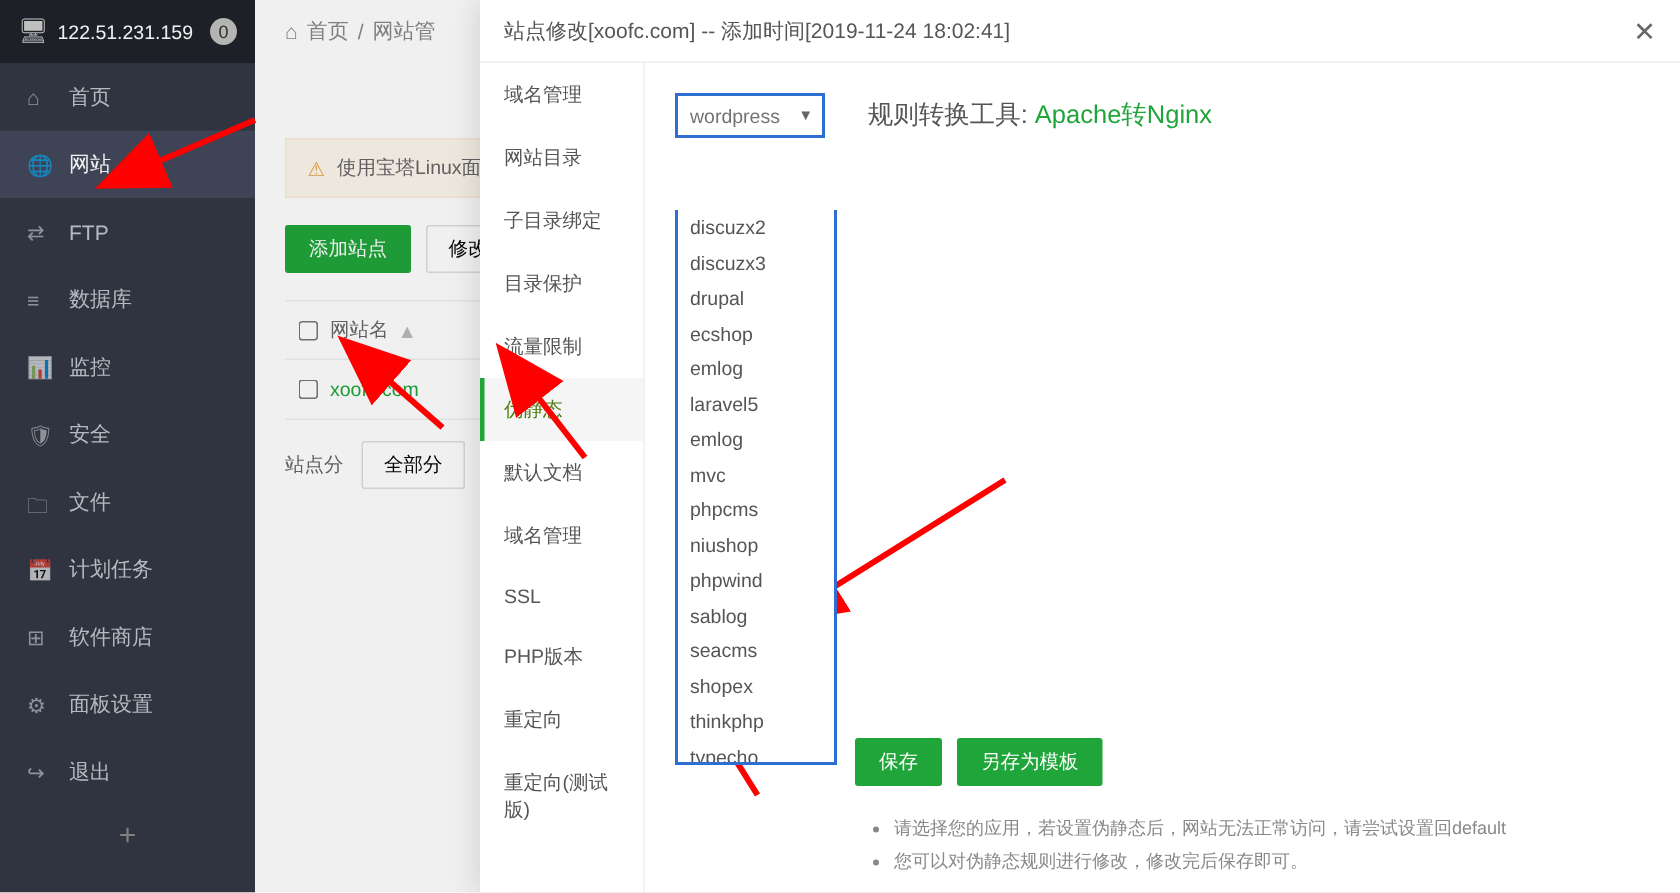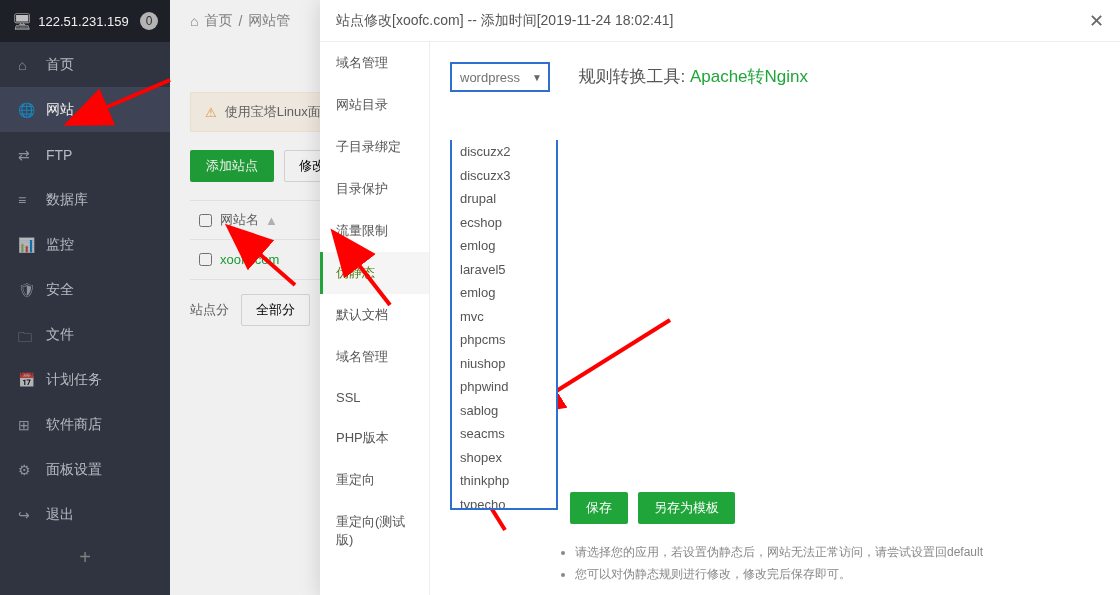--- a/index.html
+++ b/index.html
@@ -41,21 +41,21 @@
 .select-wrap { position: relative; display: inline-block; }
 .select-box { width: 100px; height: 30px; border: 2px solid #2f6fd1; padding: 0 24px 0 8px; font-size: 13px; color: #737373; display: flex; align-items: center; cursor: pointer; background: #fff; position: relative; }
 .select-box::after { content: '▼'; position: absolute; right: 6px; font-size: 10px; color: #666; }
 .rule-label { display: inline-block; margin-left: 24px; font-size: 17px; color: #555; }
 .rule-link { color: #20a53a; cursor: pointer; }
 .dropdown { position: absolute; left: 0; top: 30px; width: 108px; max-height: 370px; background: #fff; border: 2px solid #2f6fd1; border-top: none; overflow-y: scroll; z-index: 10; margin-top: 48px; }
 .dropdown-item { padding: 2px 8px; font-size: 13px; color: #555; cursor: pointer; line-height: 1.5; }
 .code-area { position: absolute; left: 140px; top: 50px; width: 530px; height: 380px; border: 1px solid #ddd; padding: 10px; font-family: "SimSun", monospace; font-size: 12px; color: #444; white-space: pre; background: #fff; }
 .save-row { position: absolute; left: 140px; top: 450px; display: flex; gap: 10px; justify-content: center; }
 .tips { position: absolute; left: 140px; top: 500px; font-size: 12px; color: #888; }
-.tips li { list-style: disc; margin-left: 5px; line-height: 1.8; }
+.tips li { list-style: disc; margin-left: 26px; line-height: 1.8; }
 </style>
 </head>
 <body>
 
 <div class="sidebar">
   <div class="sidebar-top">
     <span style="margin-right:6px">🖥</span>
     <span class="ip">122.51.231.159</span>
     <span class="badge">0</span>
   </div>

